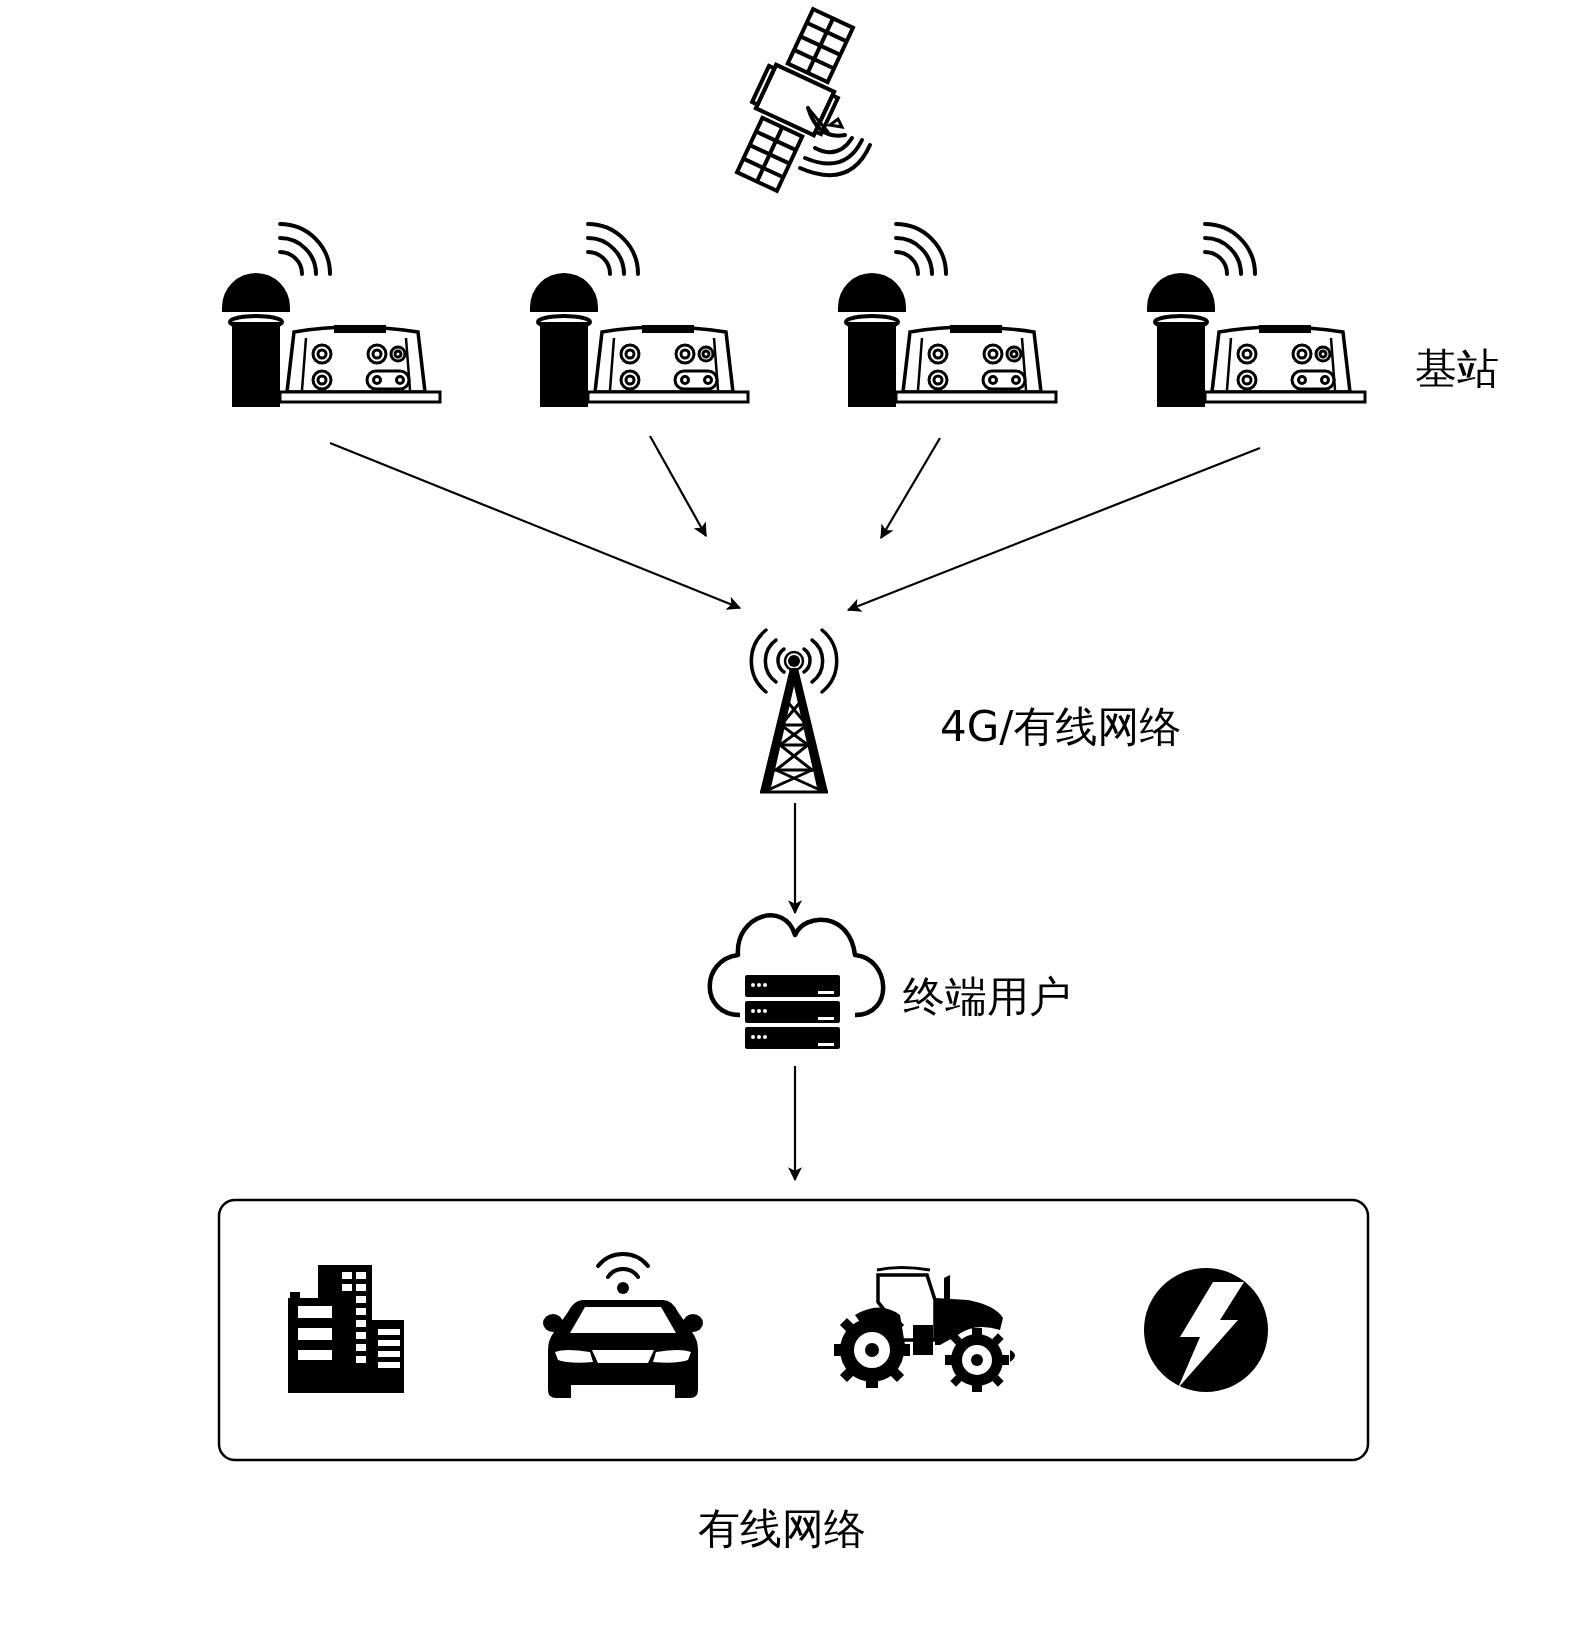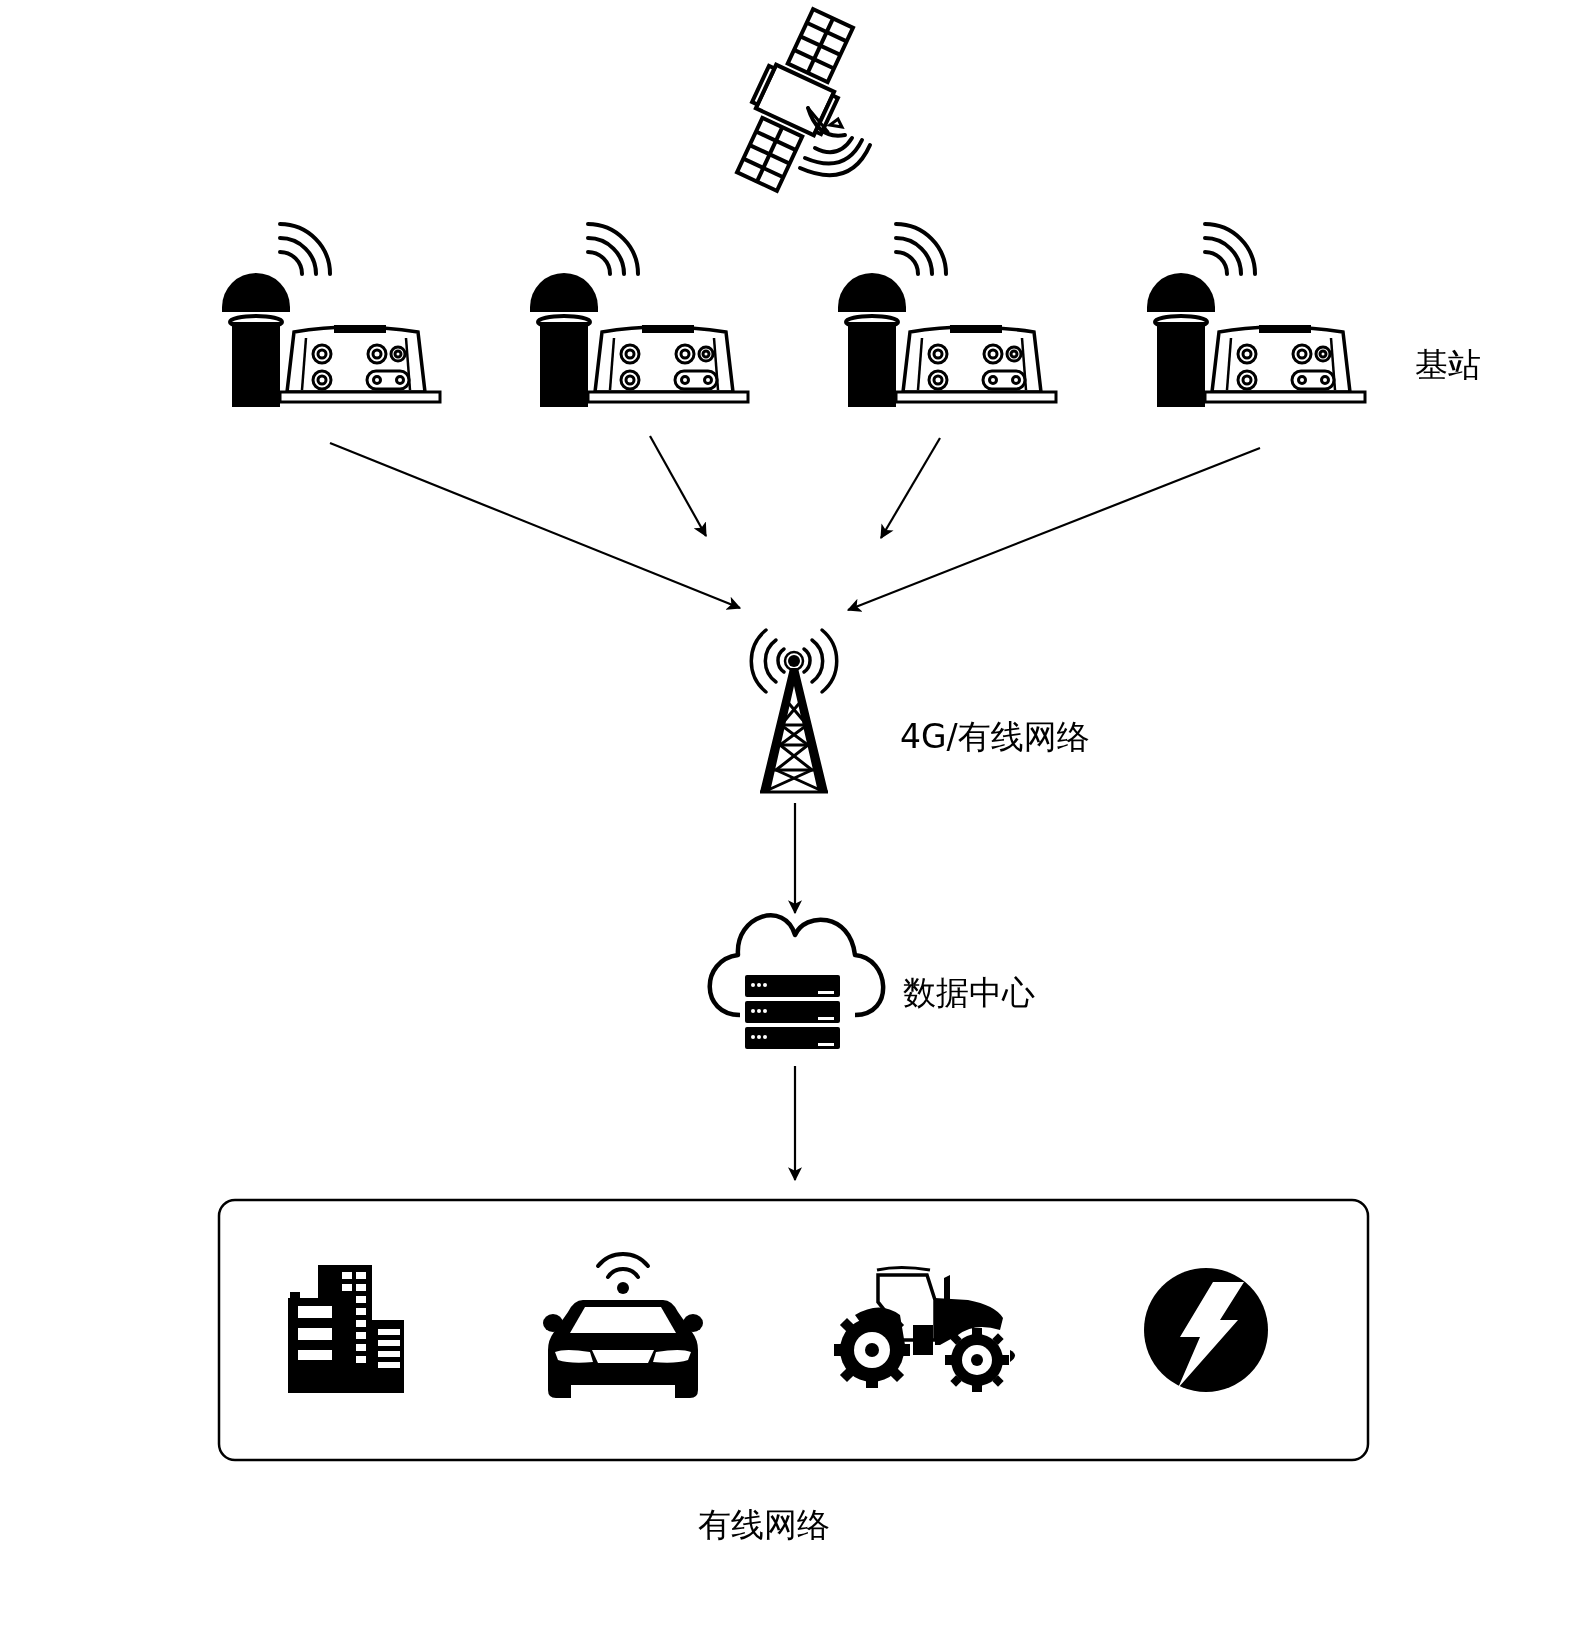--- a/index.html
+++ b/index.html
@@ -1,21 +1,21 @@
 <!DOCTYPE html>
 <html><head>
 <meta charset="utf-8">
 <style>
   html, body { margin: 0; padding: 0; background: #ffffff; }
   body { width: 1584px; height: 1626px; position: relative; overflow: hidden;
          font-family: "DejaVu Sans", "Liberation Sans", sans-serif; color: #000; }
   svg#diagram { position: absolute; left: 0; top: 0; }
-  .label { position: absolute; font-size: 33px; line-height: 1; white-space: nowrap; color: #000; }
+  .label { position: absolute; font-size: 42px; line-height: 1; white-space: nowrap; color: #000; }
   #lbl-base { left: 1415px; top: 348px; }
-  #lbl-net  { left: 900px;  top: 706px; margin-top: 14px; }
+  #lbl-net  { left: 940px;  top: 706px; }
   #lbl-dc   { left: 903px;  top: 976px; }
   #lbl-user { left: 698px;  top: 1508px; }
 </style>
 </head>
 <body>
 
 <svg id="diagram" width="1584" height="1626" viewBox="0 0 1584 1626">
   <defs>
     <marker id="arrowhead" viewBox="0 0 12 12" refX="11" refY="6" markerWidth="14" markerHeight="14" orient="auto" markerUnits="userSpaceOnUse">
       <path d="M0,0 L12,6 L0,12 L3,6 Z" fill="#000"></path>
@@ -234,14 +234,14 @@
   </g>
 
   <g>
     <circle cx="1206" cy="1330" r="62" fill="#000"></circle>
     <path d="M1213,1282 L1244,1282 L1220,1320 L1238,1320 L1178,1388 L1200,1337 L1180,1337 Z" fill="#fff"></path>
   </g>
 </svg>
 
 <div class="label" id="lbl-base">基站</div>
 <div class="label" id="lbl-net">4G/有线网络</div>
-<div class="label" id="lbl-dc">数据中心</div>
+<div class="label" id="lbl-dc">终端用户</div>
 <div class="label" id="lbl-user">有线网络</div>
 
 </body></html>

